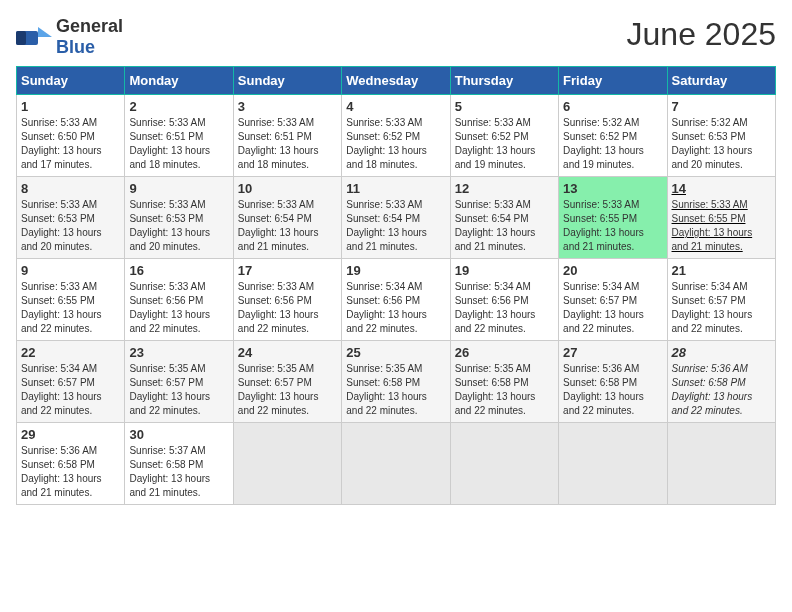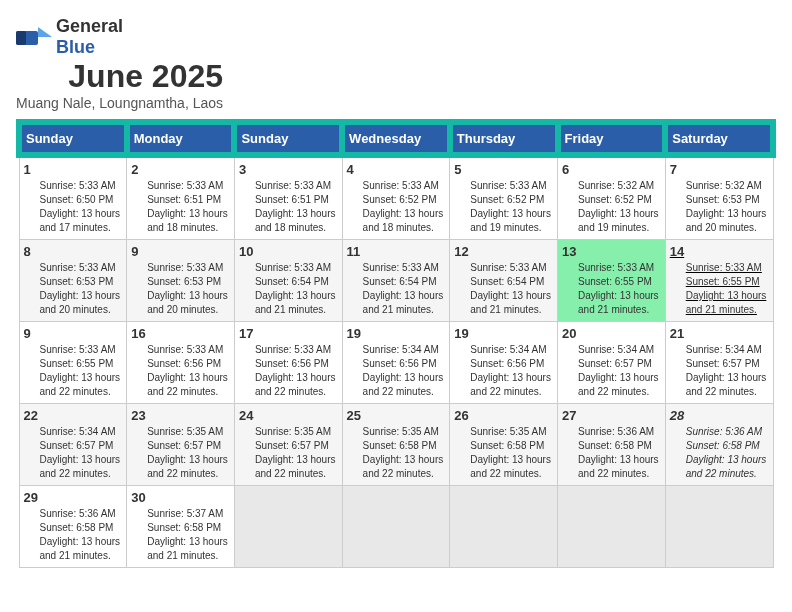--- a/index.html
+++ b/index.html
@@ -8,56 +8,55 @@
       background: #fff;
       width: 792px;
       min-height: 612px;
       padding: 16px;
     }
     .header-area {
       display: flex;
       justify-content: space-between;
       align-items: flex-start;
       margin-bottom: 8px;
-      flex-direction: column;
     }
     .logo {
       display: flex;
       align-items: center;
       gap: 4px;
     }
     .logo-icon {
       width: 36px;
       height: 28px;
     }
     .title-area {
       text-align: right;
     }
     .calendar-title {
       font-size: 32px;
-      font-weight: bold;
+      font-weight: normal;
       color: #333;
     }
     .calendar-subtitle {
       font-size: 14px;
       color: #555;
     }
     table {
       width: 100%;
       border-collapse: collapse;
       font-size: 11px;
     }
     thead tr th {
       background-color: #2a5ea8;
       color: #fff;
       padding: 6px 4px;
       text-align: left;
       font-size: 13px;
       font-weight: bold;
-      border: 6px solid #14b8a6;
+      border: 1px solid #14b8a6;
     }
     tbody tr td {
       vertical-align: top;
       padding: 4px;
       border: 1px solid #ccc;
       width: 14.28%;
       min-height: 80px;
       background: #fff;
     }
     tbody tr:nth-child(odd) td {
@@ -70,21 +69,20 @@
       font-size: 13px;
       font-weight: bold;
       color: #333;
       display: block;
       margin-bottom: 2px;
     }
     .day-detail {
       font-size: 10px;
       color: #333;
       line-height: 1.4;
-      margin-left: 16px;
     }
     .empty-cell {
       background: #e8e8e8 !important;
     }
   </style>
 </head>
 <body>
 
 <div class="header-area">
   <div class="logo">
@@ -93,21 +91,20 @@
       <polygon points="22,4 36,14 22,14" fill="#5ba4e8"></polygon>
       <rect x="0" y="8" width="10" height="14" rx="2" fill="#1a3a6e"></rect>
     </svg>
     <div>
       <span style="font-size:18px;font-weight:bold;color:#333;">General</span><br>
       <span style="font-size:18px;font-weight:bold;color:#2a5ea8;">Blue</span>
     </div>
   </div>
   <div class="title-area">
     <div class="calendar-title">June 2025</div>
-    <div class="calendar-subtitle">Muang Nale, Loungnamtha, Laos</div>
   </div>
 </div>
 
 <table>
   <thead>
     <tr>
     <th>Sunday</th>
         <th>Monday</th>
         <th>Sunday</th>
         <th>Wednesday</th>

